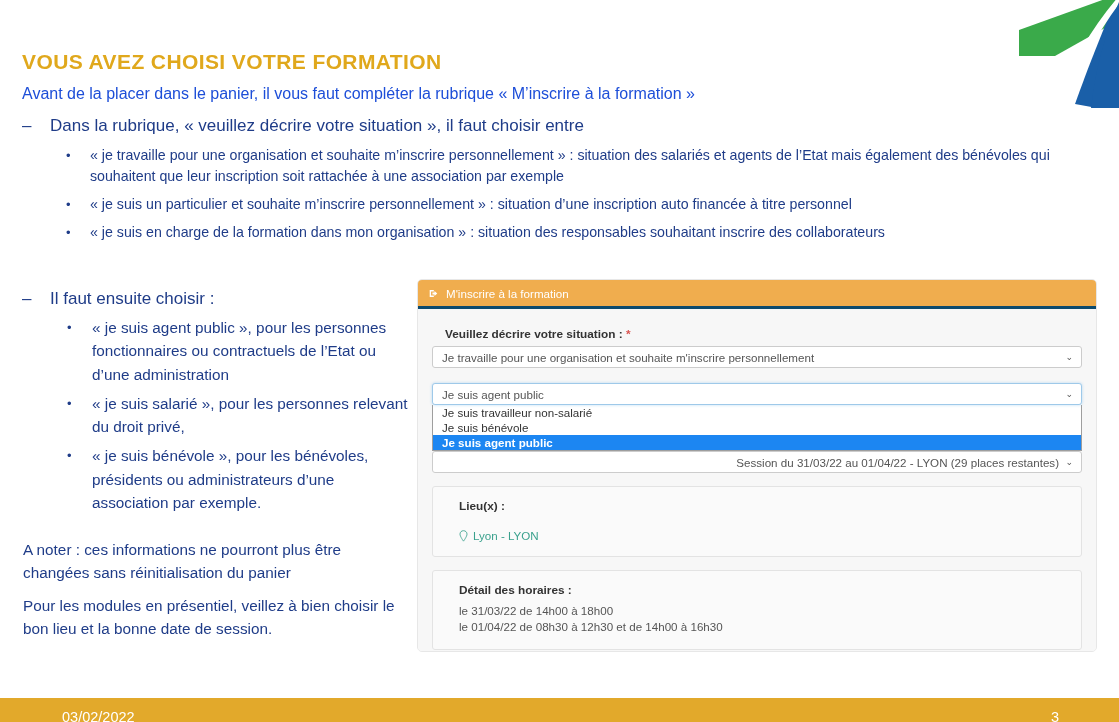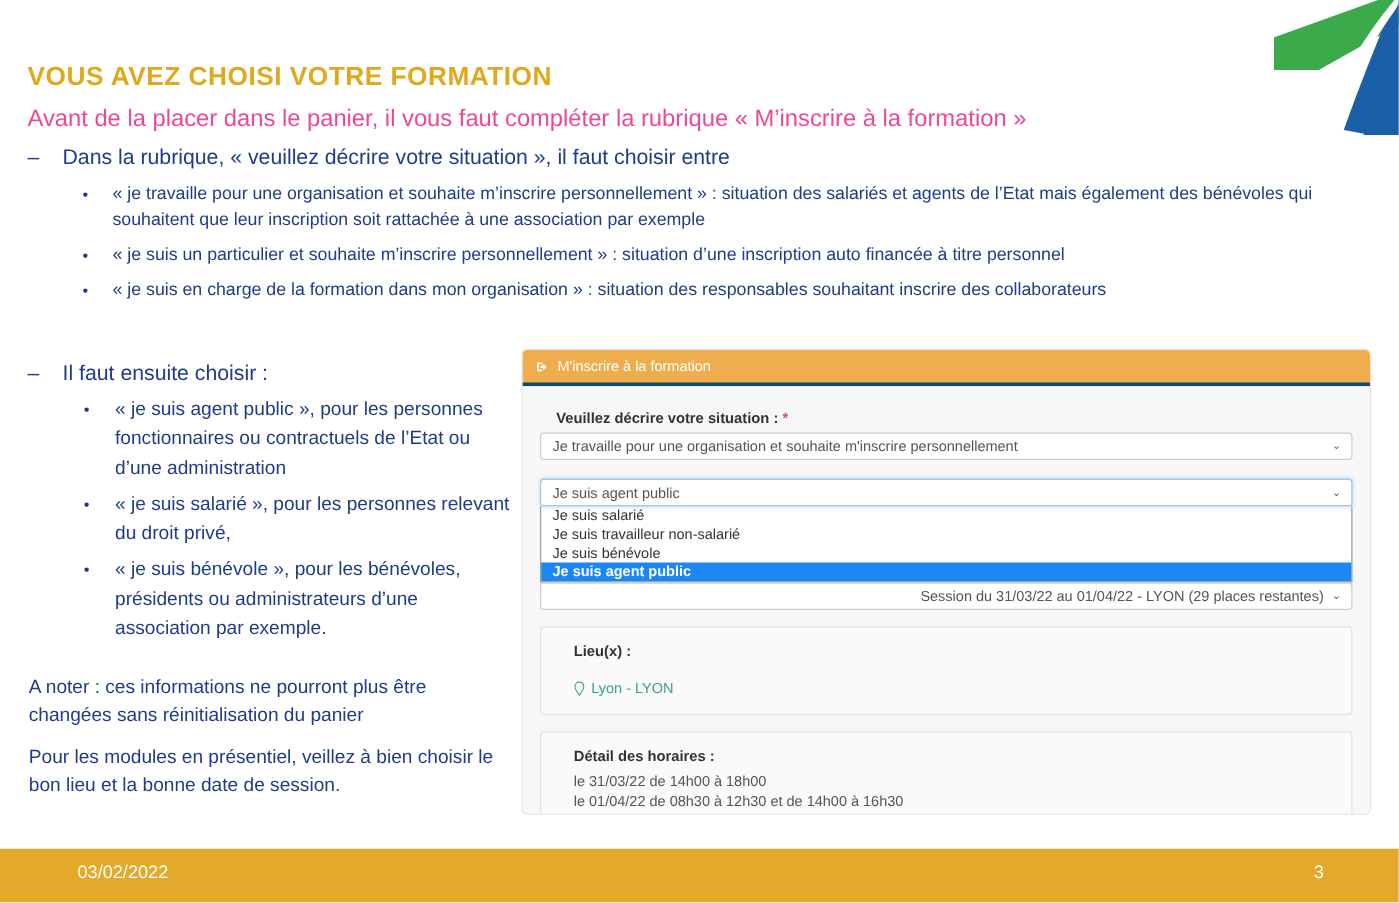--- a/index.html
+++ b/index.html
@@ -33,22 +33,22 @@
     font-size: 21px;
     font-weight: bold;
     letter-spacing: 0.4px;
     color: #E0A81C;
     font-family: "Liberation Sans", sans-serif;
   }
   #lead-line {
     position: absolute;
     left: 22px;
     top: 85px;
-    font-size: 19px;
-    color: #ec4899;
+    font-size: 16px;
+    color: #1d4ed8;
     white-space: nowrap;
   }
 
   #dash-line-1 {
     position: absolute;
     left: 22px;
     top: 116px;
     font-size: 17px;
     color: #1F3C88;
     white-space: nowrap;
@@ -263,21 +263,21 @@
     color: #555555;
     line-height: 16px;
   }
 
   
   #footer {
     position: absolute;
     left: 0;
     bottom: 0;
     width: 1119px;
-    height: 43px;
+    height: 24px;
     background: #E2A92B;
   }
   #footer-date {
     position: absolute;
     left: 62px;
     top: 11px;
     font-size: 14.5px;
     color: #ffffff;
   }
   #footer-page {
@@ -370,21 +370,20 @@
       <span>Je travaille pour une organisation et souhaite m'inscrire personnellement</span>
       <span class="caret">⌄</span>
     </div>
 
     <div id="select-row-2" class="sel focused">
       <span>Je suis agent public</span>
       <span class="caret">⌄</span>
     </div>
 
     <div id="option-list">
-      <div class="opt">Je suis salarié</div>
       <div class="opt">Je suis travailleur non-salarié</div>
       <div class="opt">Je suis bénévole</div>
       <div class="opt selected">Je suis agent public</div>
     </div>
 
     <div id="session-row" class="sel">
       <span>Session du 31/03/22 au 01/04/22 - LYON (29 places restantes)</span>
       <span class="caret">⌄</span>
     </div>
 

